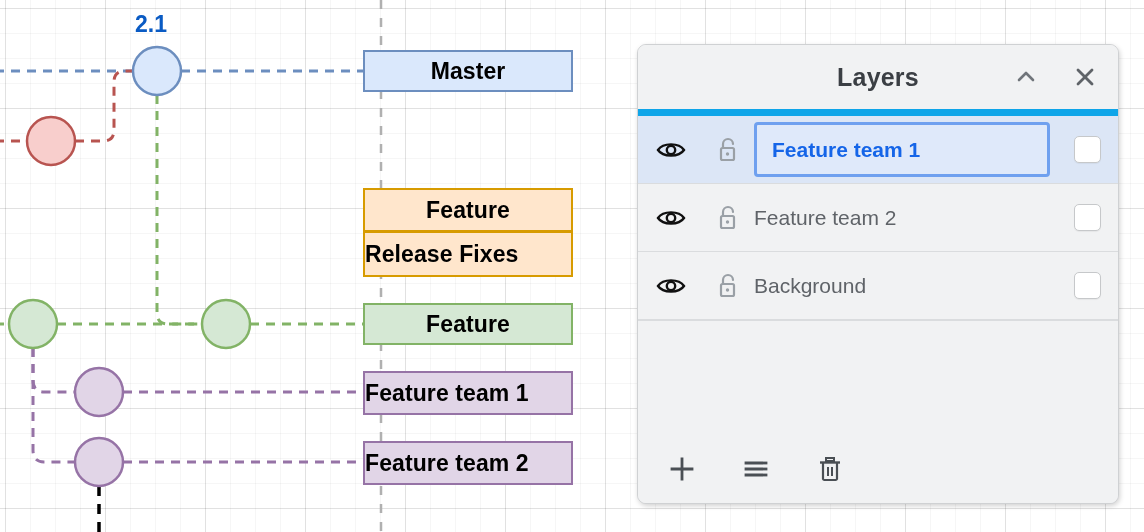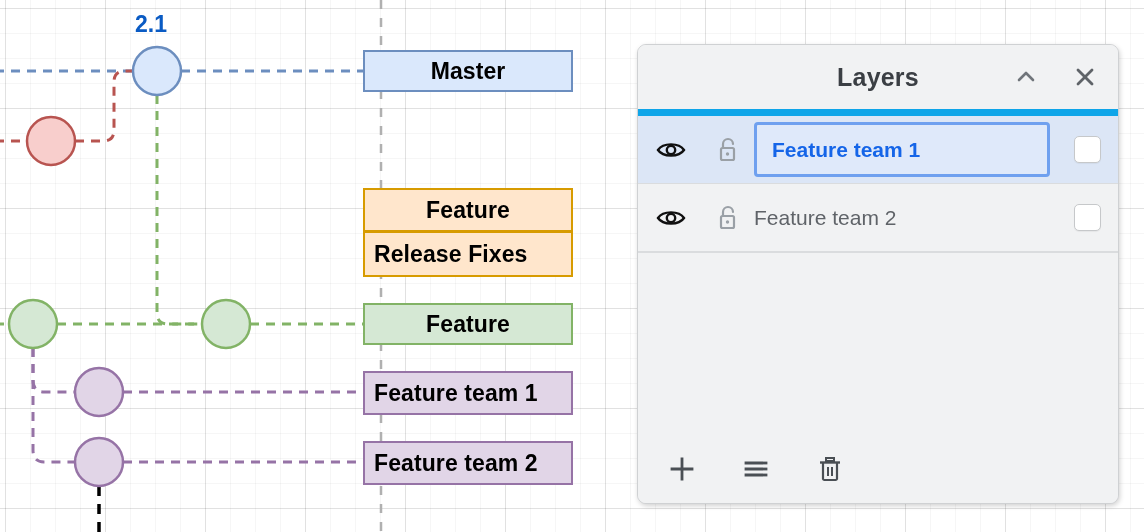--- a/index.html
+++ b/index.html
@@ -30,21 +30,21 @@
     box-sizing: border-box;
     display: flex;
     align-items: center;
     justify-content: center;
     font-size: 23px;
     color: #000000;
     letter-spacing: 0.1px;
     white-space: nowrap;
     font-weight: bold;
   }
-  .branch-box.left-al { justify-content: flex-start; padding-left: 9px; }
+  .branch-box.left-al { justify-content: flex-start; }
   .node-label {
     position: absolute;
     font-size: 23px;
     font-weight: bold;
     color: #0a5bc4;
   }
   
   #layers-panel {
     position: absolute;
     left: 637px; top: 44px;
@@ -288,20 +288,41 @@
           </svg>
         </div>
         <div class="name-cell">
           <span class="layer-name-text">Feature team 2</span>
         </div>
         <div class="check-cell">
           <div class="layer-checkbox"></div>
         </div>
       </div>
 
+      <div class="layer-row">
+        <div class="eye-cell">
+          <svg width="30" height="22" viewBox="0 0 30 22" aria-hidden="true">
+            <path d="M2,11 C7,3.5 23,3.5 28,11 C23,18.5 7,18.5 2,11 Z" fill="none" stroke="#101010" stroke-width="2.4"></path>
+            <circle cx="15" cy="11" r="4.2" fill="none" stroke="#101010" stroke-width="2.4"></circle>
+          </svg>
+        </div>
+        <div class="lock-cell">
+          <svg width="24" height="28" viewBox="0 0 24 28" aria-hidden="true">
+            <path d="M7,12 L7,8 A5,5 0 0 1 17,8" fill="none" stroke="#9aa0a6" stroke-width="2.2" stroke-linecap="round"></path>
+            <rect x="5" y="12" width="13" height="12" rx="1.5" fill="none" stroke="#9aa0a6" stroke-width="2.2"></rect>
+            <circle cx="11.5" cy="18" r="1.7" fill="#9aa0a6"></circle>
+          </svg>
+        </div>
+        <div class="name-cell">
+          <span class="layer-name-text">Background</span>
+        </div>
+        <div class="check-cell">
+          <div class="layer-checkbox"></div>
+        </div>
+      </div>
 
       <div id="layers-spacer"></div>
     </div>
 
     <div id="panel-toolbar">
       <div class="toolbar-btn">
         <svg width="32" height="32" viewBox="0 0 32 32" aria-hidden="true">
           <line x1="16" y1="6" x2="16" y2="26" stroke="#4a4f54" stroke-width="2.8" stroke-linecap="square"></line>
           <line x1="6" y1="16" x2="26" y2="16" stroke="#4a4f54" stroke-width="2.8" stroke-linecap="square"></line>
         </svg>

